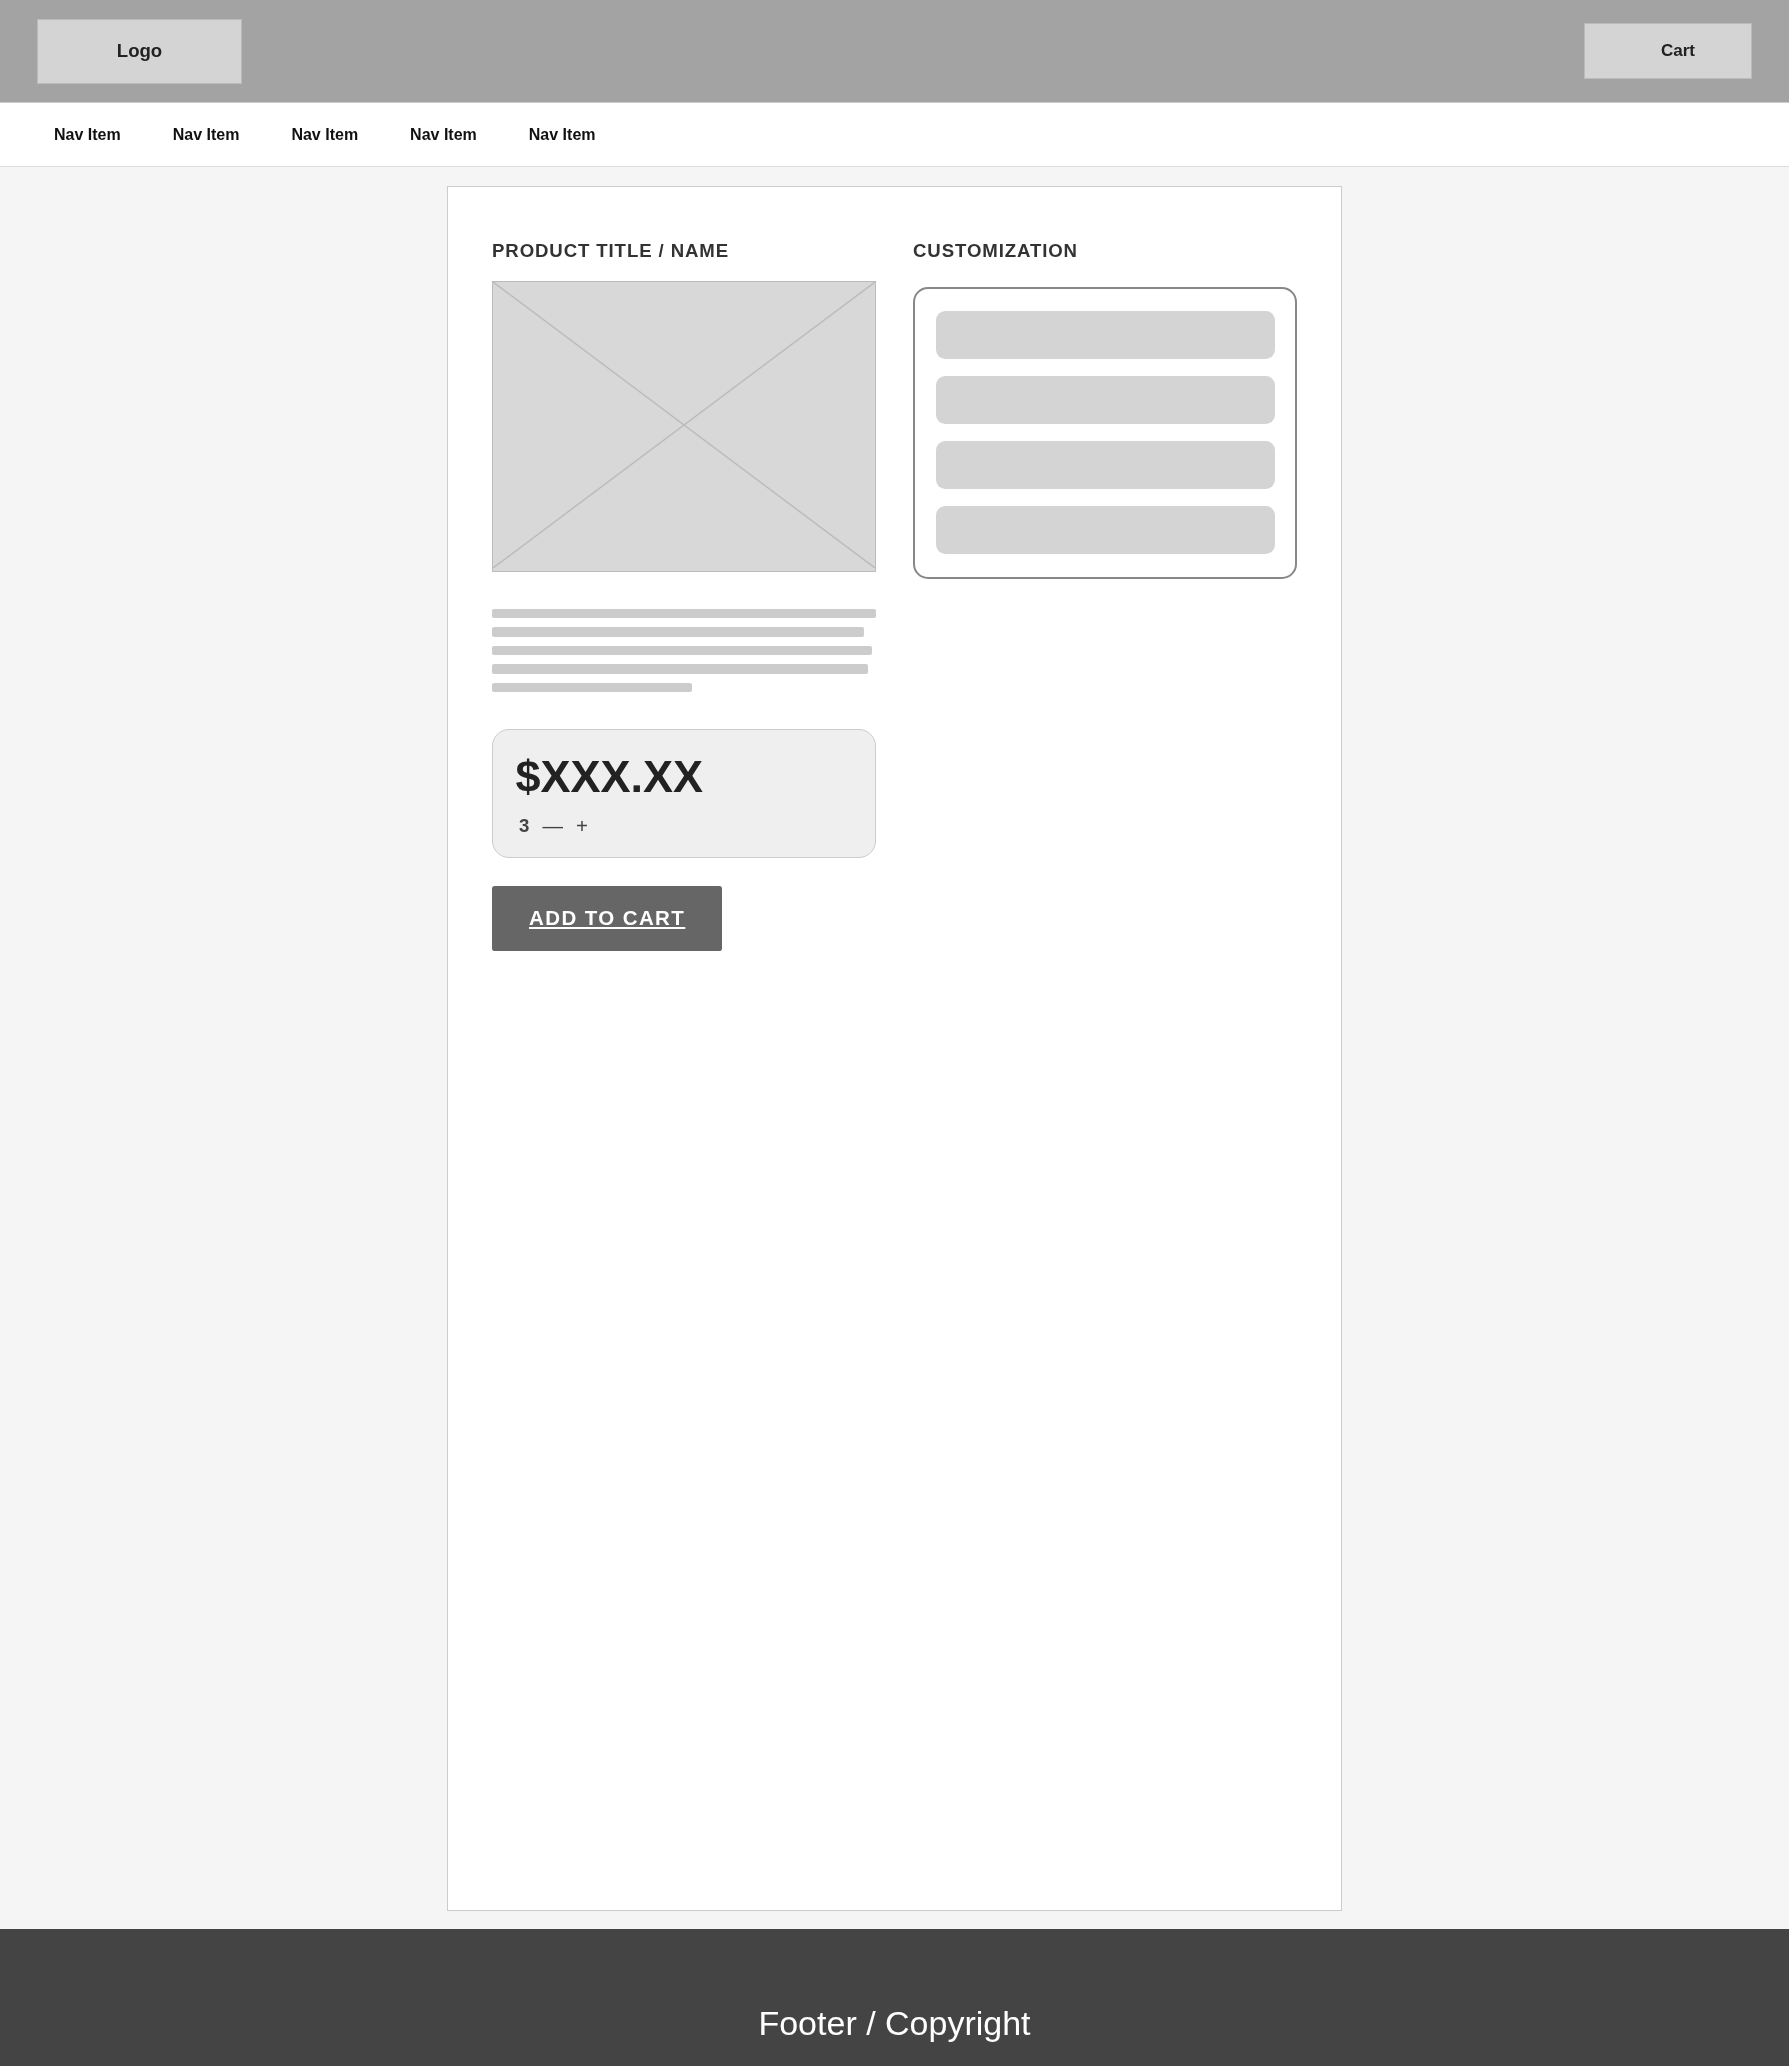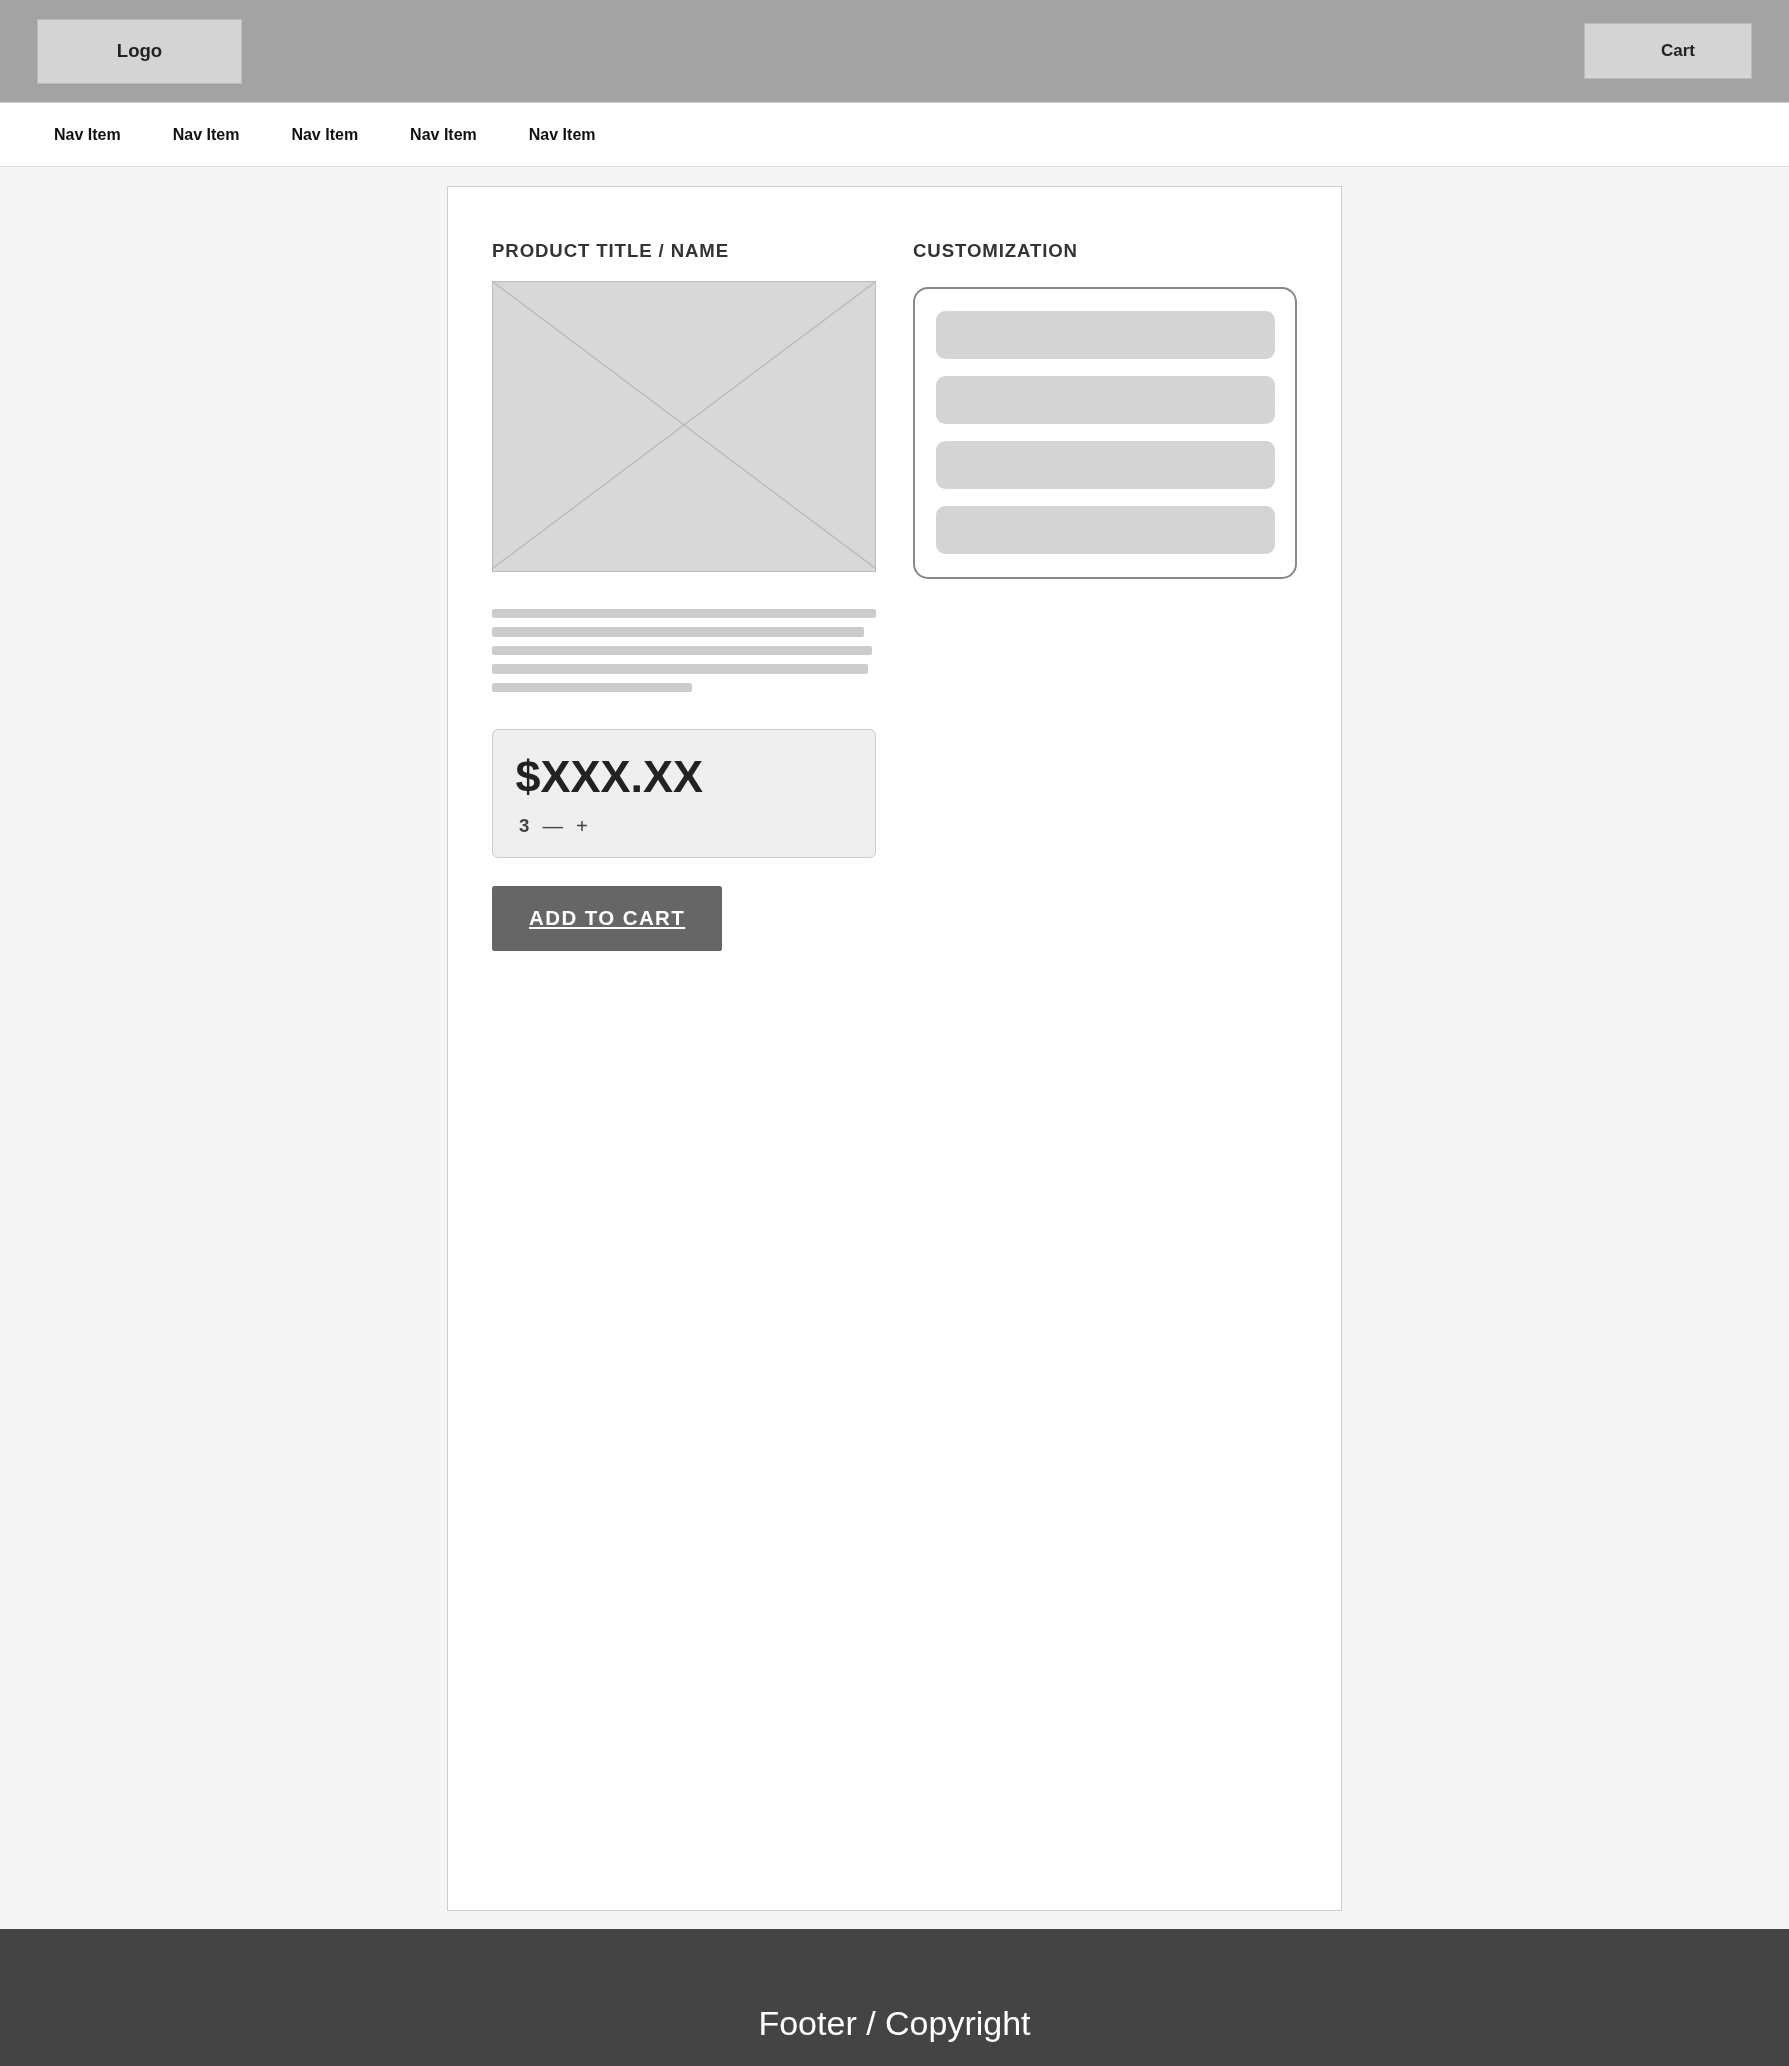--- a/index.html
+++ b/index.html
@@ -115,21 +115,21 @@
     .desc-line:nth-child(1) { width: 100%; }
     .desc-line:nth-child(2) { width: 97%; }
     .desc-line:nth-child(3) { width: 99%; }
     .desc-line:nth-child(4) { width: 98%; }
     .desc-line:nth-child(5) { width: 52%; }
 
     
     .price-box {
       background: #efefef;
       border: 1.4px solid #ccc;
-      border-radius: 6px;
+      border-radius: 17px;
       padding: 20.5px 22.4px 18.6px;
       margin-bottom: 28px;
     }
     .price-text {
       font-size: 45px;
       font-weight: 900;
       color: #222;
       margin-bottom: 11.2px;
     }
     .quantity-row {

